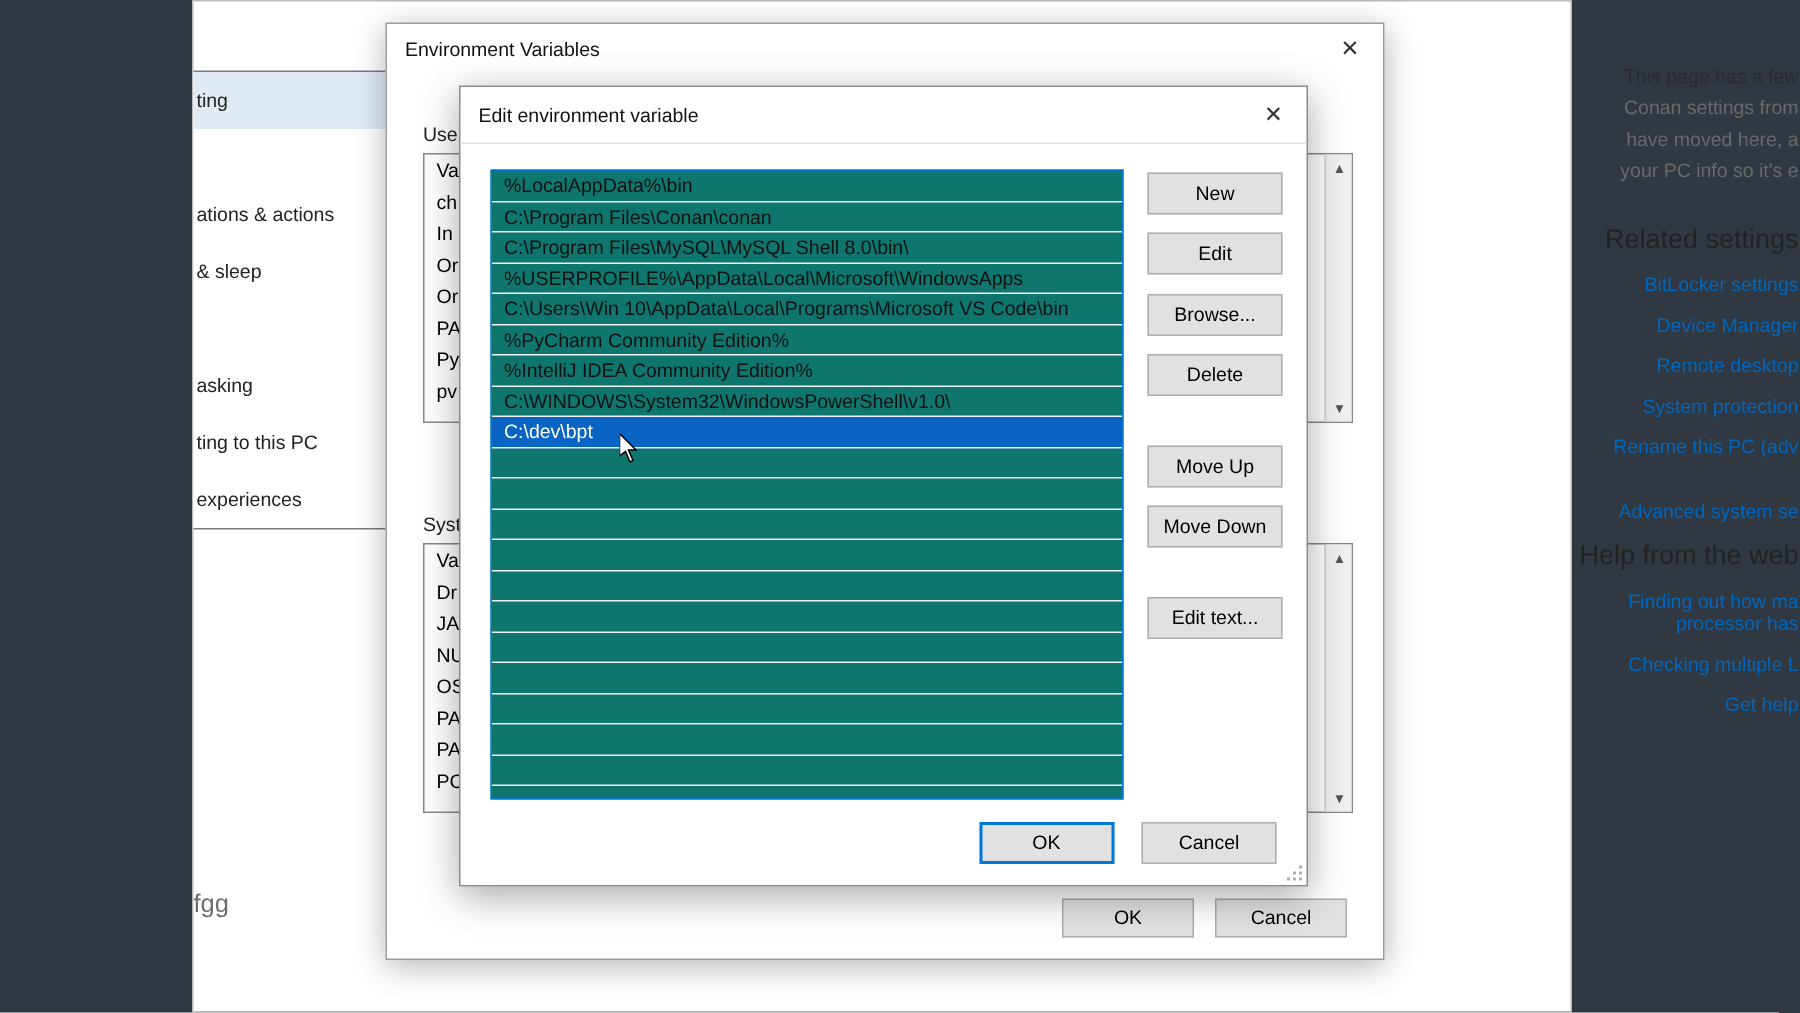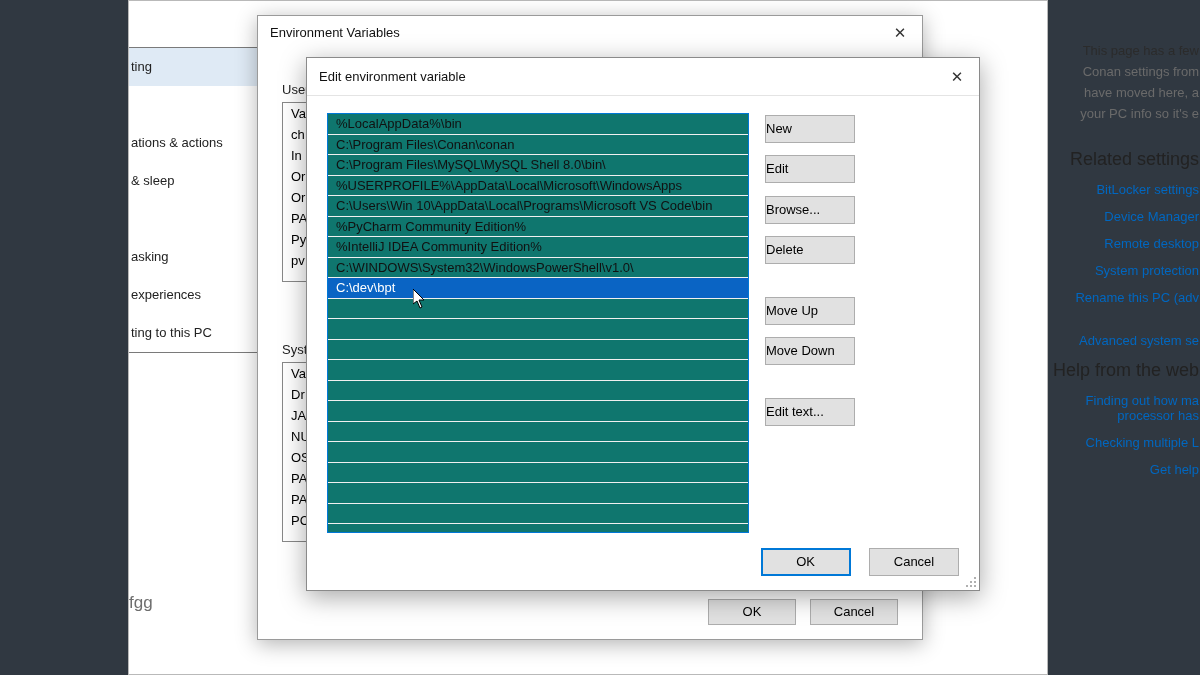--- a/index.html
+++ b/index.html
@@ -26,27 +26,27 @@
   .env-parent .list-box .sbar .up, .env-parent .list-box .sbar .dn { position: absolute; left: 0; width: 18px; height: 18px; text-align: center; font-size: 9px; line-height: 18px; color: #555; }
   .env-parent .list-box .sbar .up { top: 0; }
   .env-parent .list-box .sbar .dn { bottom: 0; }
   .env-parent .list-box .li { height: 21px; line-height: 21px; padding-left: 8px; font-size: 13px; white-space: nowrap; overflow: hidden; }
   .env-parent .btn { position: absolute; width: 88px; height: 26px; background: #e1e1e1; border: 1px solid #adadad; font-size: 13px; text-align: center; line-height: 24px; }
   .env-parent .btn.ok { left: 450px; top: 0; }
   .env-parent .btn.cancel { left: 552px; top: 0; }
   .env-parent .bottom-btns { position: absolute; bottom: 14px; left: 0; right: 24px; height: 26px; }
 
   
-  .edit-dlg { position: absolute; left: 306px; top: 57px; width: 674px; height: 534px; background: #fff; border: 1px solid #8a8a8a; box-shadow: 0 6px 24px rgba(0,0,0,0.35); }
+  .edit-dlg { position: absolute; left: 306px; top: 57px; width: 566px; height: 534px; background: #fff; border: 1px solid #8a8a8a; box-shadow: 0 6px 24px rgba(0,0,0,0.35); }
   .edit-dlg .titlebar { height: 38px; line-height: 38px; padding-left: 12px; font-size: 13px; color: #111; position: relative; border-bottom: 1px solid #e4e4e4; }
   .edit-dlg .titlebar .x { position: absolute; right: 0; top: 0; width: 44px; height: 38px; text-align: center; line-height: 38px; font-size: 15px; color: #333; }
   .edit-dlg .listbox { position: absolute; left: 20px; top: 55px; width: 422px; height: 420px; border: 1px solid #0078d7; background: #0f766e; }
   .edit-dlg .listbox .entry { height: 20.5px; line-height: 20.5px; padding-left: 8px; font-size: 13px; color: #111; white-space: nowrap; overflow: hidden; border-bottom: 1px solid #f0f0f0; }
   .edit-dlg .listbox .entry.sel { background: #0a64c4; color: #fff; }
-  .edit-dlg .rbtn { position: absolute; left: 458px; width: 90px; height: 28px; background: #e1e1e1; border: 1px solid #adadad; font-size: 13px; line-height: 26px; }
+  .edit-dlg .rbtn { position: absolute; left: 458px; width: 90px; height: 28px; background: #e1e1e1; border: 1px solid #adadad; font-size: 13px; text-align: center; line-height: 26px; }
   .edit-dlg .bottom { position: absolute; bottom: 14px; right: 20px; height: 28px; }
   .edit-dlg .bottom .bbtn { display: inline-block; width: 90px; height: 28px; background: #e1e1e1; border: 1px solid #adadad; font-size: 13px; text-align: center; line-height: 26px; margin-left: 14px; }
   .edit-dlg .bottom .bbtn.ok { border: 2px solid #0078d7; line-height: 24px; }
 
   .cursor { position: absolute; width: 14px; height: 20px; pointer-events: none; }
   .cursor svg { width: 14px; height: 20px; }
 
   .resize-grip { position: absolute; right: 2px; bottom: 2px; width: 14px; height: 14px; }
   .resize-grip span { position: absolute; width: 2px; height: 2px; background: #b0b0b0; }
 </style>
@@ -54,22 +54,22 @@
 <body>
 
 <div class="settings-window">
   <div class="settings-sidebar">
     <div class="row sel">ting</div>
     <div class="row"></div>
     <div class="row">ations &amp; actions</div>
     <div class="row">&amp; sleep</div>
     <div class="row"></div>
     <div class="row">asking</div>
+    <div class="row">ting to this PC</div>
     <div class="row">experiences</div>
-    <div class="row">ting to this PC</div>
     <div class="fgg">fgg</div>
   </div>
   <div class="settings-right">
     <div class="line">This page has a few</div>
     <div class="line" style="color:#6a6a6a">Conan settings from</div>
     <div class="line" style="color:#6a6a6a">have moved here, a</div>
     <div class="line" style="color:#6a6a6a;margin-bottom:28px">your PC info so it's e</div>
     <div class="hdr">Related settings</div>
     <span class="link">BitLocker settings</span>
     <span class="link">Device Manager</span>

